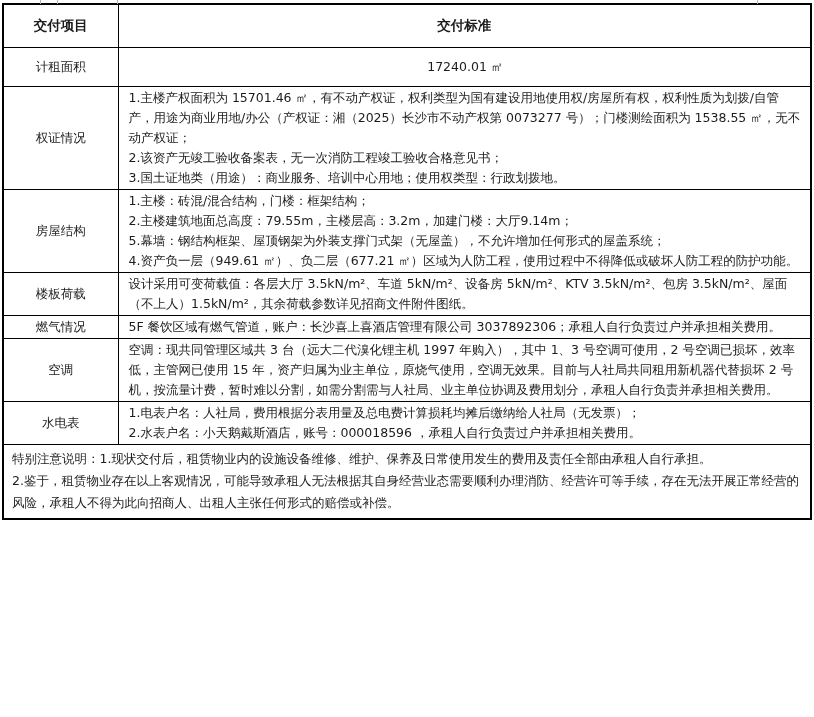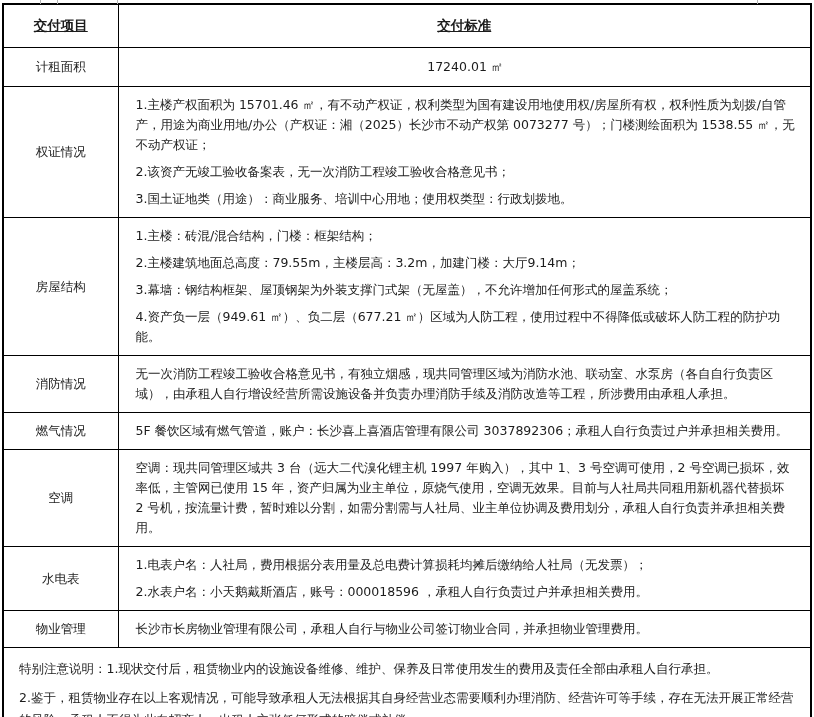--- a/index.html
+++ b/index.html
@@ -11,34 +11,34 @@
   .crop-stub{position:absolute;top:0;width:1px;height:4px;background:#b3b3b3;}
   table.delivery{
     border-collapse:collapse;table-layout:fixed;
     width:810px;margin:3px 0 0 2px;
     border:2px solid #000;
   }
   col.c-label{width:115px;}
   th,td{border:1px solid #000;}
   th{
     height:42px;font-size:13.5px;font-weight:bold;
-    text-align:center;vertical-align:middle;padding:0 4px;text-decoration:underline;
+    text-align:center;vertical-align:middle;padding:0 4px;
   }
   td.label-cell{
     text-align:center;vertical-align:middle;
     font-size:12.5px;padding:2px 4px;line-height:18px;
   }
   td.content-cell{
     font-size:12.5px;line-height:20px;
     padding:1px 8px 1px 10px;vertical-align:middle;
     word-break:break-all;
   }
   td.content-cell.center{text-align:center;}
   tr.row-tall td{height:34px;}
-  .line{margin:7px;}
+  .line{margin:0;}
   td.notes-cell{
     border:1px solid #000;
     font-size:12.5px;line-height:22px;
     padding:3px 8px 4px 8px;vertical-align:top;
     word-break:break-all;
   }
 </style>
 </head>
 <body>
 
@@ -71,28 +71,28 @@
           <p class="line">1.主楼产权面积为 15701.46 ㎡，有不动产权证，权利类型为国有建设用地使用权/房屋所有权，权利性质为划拨/自管产，用途为商业用地/办公（产权证：湘（2025）长沙市不动产权第 0073277 号）；门楼测绘面积为 1538.55 ㎡，无不动产权证；</p>
           <p class="line">2.该资产无竣工验收备案表，无一次消防工程竣工验收合格意见书；</p>
           <p class="line">3.国土证地类（用途）：商业服务、培训中心用地；使用权类型：行政划拨地。</p>
         </td>
   </tr>
       <tr>
     <td class="label-cell">房屋结构</td>
     <td class="content-cell">
           <p class="line">1.主楼：砖混/混合结构，门楼：框架结构；</p>
           <p class="line">2.主楼建筑地面总高度：79.55m，主楼层高：3.2m，加建门楼：大厅9.14m；</p>
-          <p class="line">3.幕墙：钢结构框架、屋顶钢架为外装支撑门式架（无屋盖），不允许增加任何形式的屋盖系统；</p>
+          <p class="line">5.幕墙：钢结构框架、屋顶钢架为外装支撑门式架（无屋盖），不允许增加任何形式的屋盖系统；</p>
           <p class="line">4.资产负一层（949.61 ㎡）、负二层（677.21 ㎡）区域为人防工程，使用过程中不得降低或破坏人防工程的防护功能。</p>
         </td>
   </tr>
       <tr>
-    <td class="label-cell">消防情况</td>
+    <td class="label-cell">楼板荷载</td>
     <td class="content-cell">
-          <p class="line">无一次消防工程竣工验收合格意见书，有独立烟感，现共同管理区域为消防水池、联动室、水泵房（各自自行负责区域），由承租人自行增设经营所需设施设备并负责办理消防手续及消防改造等工程，所涉费用由承租人承担。</p>
+          <p class="line">设计采用可变荷载值：各层大厅 3.5kN/m²、车道 5kN/m²、设备房 5kN/m²、KTV 3.5kN/m²、包房 3.5kN/m²、屋面（不上人）1.5kN/m²，其余荷载参数详见招商文件附件图纸。</p>
         </td>
   </tr>
       <tr>
     <td class="label-cell">燃气情况</td>
     <td class="content-cell">
           <p class="line">5F 餐饮区域有燃气管道，账户：长沙喜上喜酒店管理有限公司 3037892306；承租人自行负责过户并承担相关费用。</p>
         </td>
   </tr>
       <tr>
     <td class="label-cell">空调</td>
@@ -101,25 +101,19 @@
         </td>
   </tr>
       <tr>
     <td class="label-cell">水电表</td>
     <td class="content-cell">
           <p class="line">1.电表户名：人社局，费用根据分表用量及总电费计算损耗均摊后缴纳给人社局（无发票）；</p>
           <p class="line">2.水表户名：小天鹅戴斯酒店，账号：000018596 ，承租人自行负责过户并承担相关费用。</p>
         </td>
   </tr>
       <tr>
-    <td class="label-cell">物业管理</td>
-    <td class="content-cell">
-          <p class="line">长沙市长房物业管理有限公司，承租人自行与物业公司签订物业合同，并承担物业管理费用。</p>
-        </td>
-  </tr>
-      <tr>
         <td colspan="2" class="notes-cell">
           <p class="line">特别注意说明：1.现状交付后，租赁物业内的设施设备维修、维护、保养及日常使用发生的费用及责任全部由承租人自行承担。</p>
           <p class="line">2.鉴于，租赁物业存在以上客观情况，可能导致承租人无法根据其自身经营业态需要顺利办理消防、经营许可等手续，存在无法开展正常经营的风险，承租人不得为此向招商人、出租人主张任何形式的赔偿或补偿。</p>
         </td>
       </tr>
     </tbody>
 </table>
 
 </body></html>

